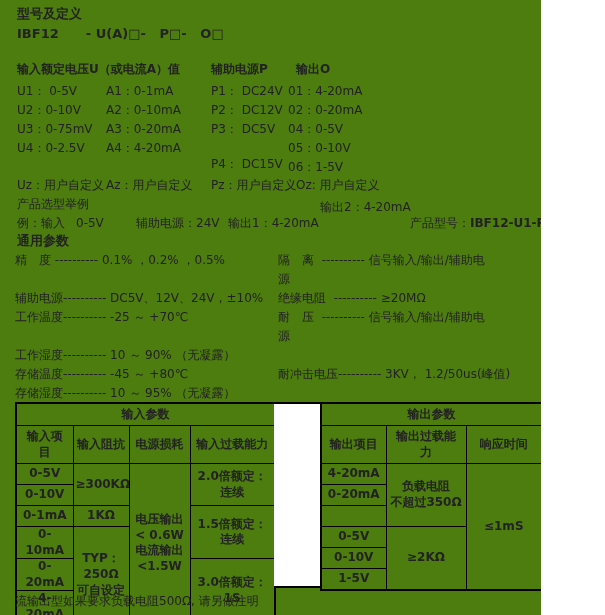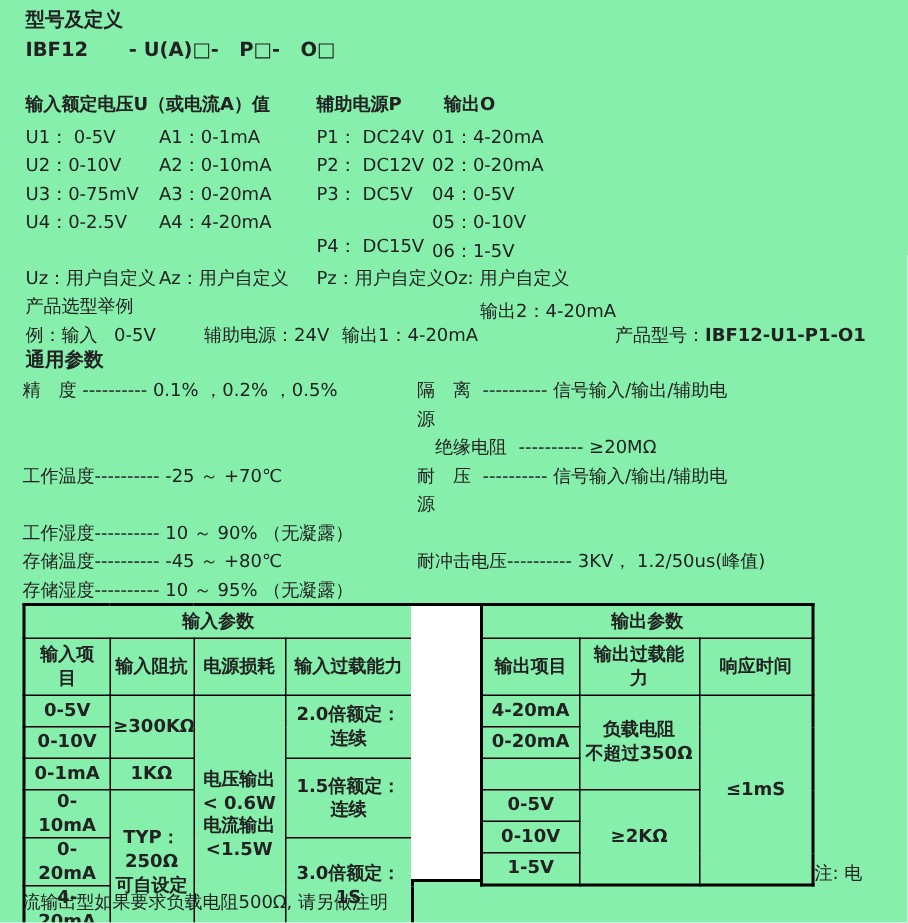--- a/index.html
+++ b/index.html
@@ -1,19 +1,19 @@
 <!DOCTYPE html>
 <html><head>
 <meta charset="utf-8">
 <style>
   html,body{margin:0;padding:0;background:#ffffff;}
   .page{
     position:relative;
-    width:605px;height:615px;
-    background:#86efac;
+    width:541px;height:615px;
+    background:#4d7c0f;
     color:#222222;
     font-family:"DejaVu Sans","Liberation Sans",sans-serif;
     font-size:12px;
     overflow:hidden;
   }
   .abs{position:absolute;white-space:pre;line-height:14px;}
   .bold{font-weight:bold;}
   .t13{font-size:13px;}
   .ptable{
     position:absolute;
@@ -90,21 +90,22 @@
   <div class="abs" style="left:228px;top:216px;">输出1：4-20mA</div>
   <div class="abs" style="left:320px;top:200px;">输出2：4-20mA</div>
   <div class="abs" style="left:410px;top:216px;">产品型号：</div>
   <div class="abs bold" style="left:470px;top:216px;">IBF12-U1-P1-O1</div>
 
   <div class="abs bold t13" style="left:17px;top:234px;">通用参数</div>
 
   <div class="abs" style="left:15px;top:253px;">精　度 ---------- 0.1% ，0.2% ，0.5%</div>
   <div class="abs" style="left:278px;top:253px;">隔　离  ---------- 信号输入/输出/辅助电</div>
   <div class="abs" style="left:278px;top:272px;">源</div>
-  <div class="abs" style="left:290px;top:291px;text-align:right;">绝缘电阻  ---------- ≥20MΩ</div>
+  <div class="abs" style="left:15px;top:291px;">辅助电源---------- DC5V、12V、24V，±10%</div>
+  <div class="abs" style="left:278px;top:291px;text-align:right;">绝缘电阻  ---------- ≥20MΩ</div>
   <div class="abs" style="left:15px;top:310px;">工作温度---------- -25 ～ +70℃</div>
   <div class="abs" style="left:278px;top:310px;">耐　压  ---------- 信号输入/输出/辅助电</div>
   <div class="abs" style="left:278px;top:329px;">源</div>
   <div class="abs" style="left:15px;top:348px;">工作湿度---------- 10 ～ 90% （无凝露）</div>
   <div class="abs" style="left:15px;top:367px;">存储温度---------- -45 ～ +80℃</div>
   <div class="abs" style="left:278px;top:367px;">耐冲击电压---------- 3KV， 1.2/50us(峰值)</div>
   <div class="abs" style="left:15px;top:386px;">存储湿度---------- 10 ～ 95% （无凝露）</div>
 
   <table class="ptable" style="left:15px;top:402px;width:259px;height:186px;">
     <colgroup>

